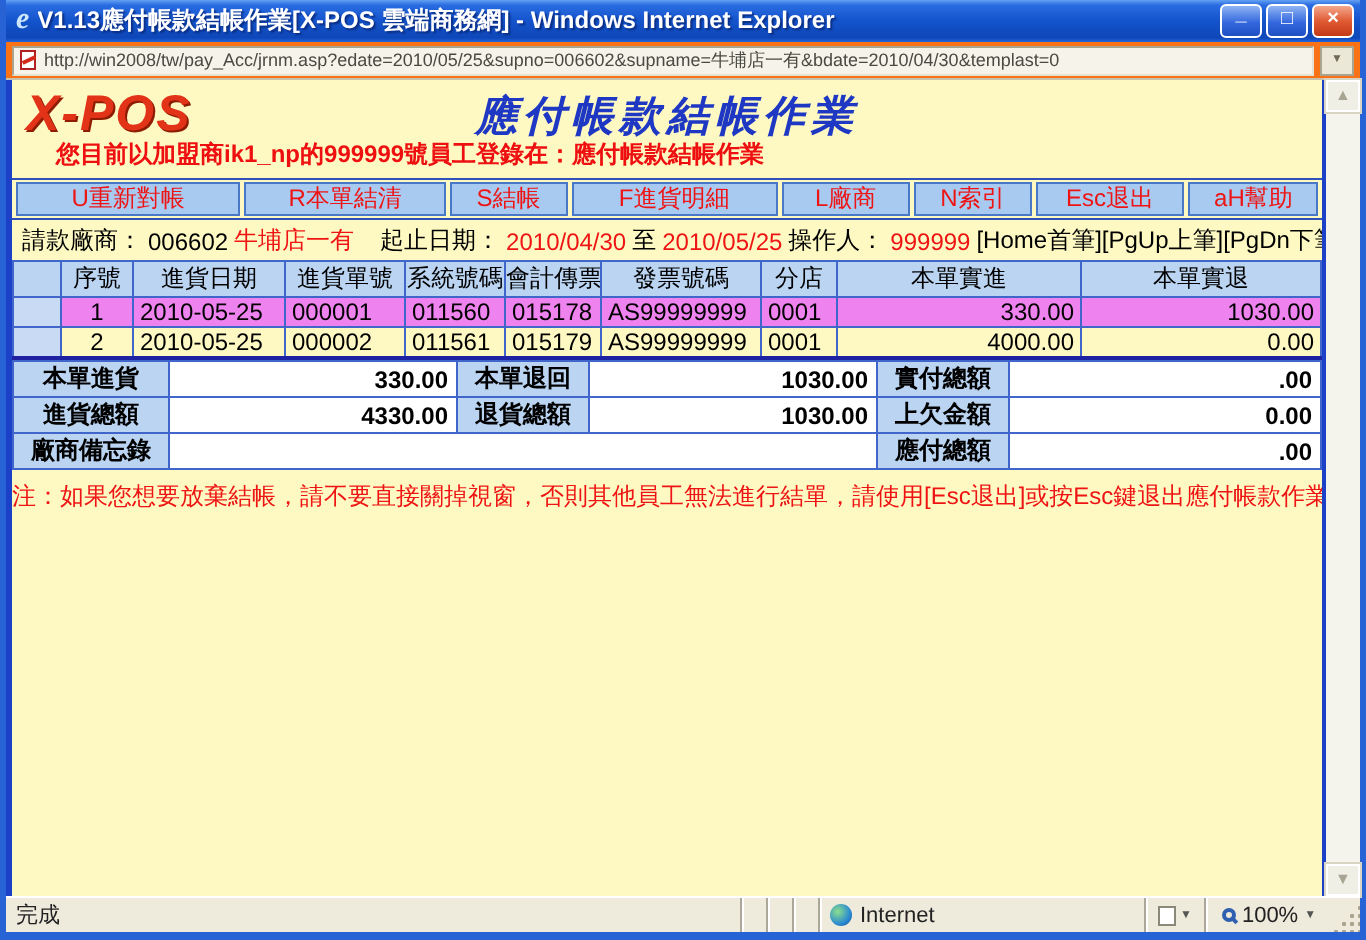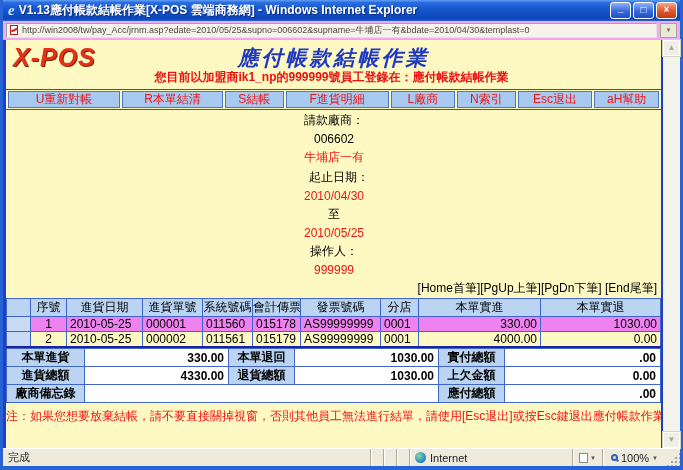--- a/index.html
+++ b/index.html
@@ -17,21 +17,21 @@
   .title-text { flex:1; color:#fff; font-size:12px; font-weight:bold; white-space:nowrap;
     overflow:hidden; text-shadow:1px 1px 1px #0A2C80; }
   .win-controls { display:flex; gap:2px; }
   .win-btn { width:21px; height:17px; border:1px solid #fff; border-radius:3px; color:#fff;
     font-size:10px; font-weight:bold; line-height:14px; text-align:center; cursor:default; }
   .win-btn.minb,.win-btn.maxb { background:linear-gradient(180deg,#8FB4F4,#3568DE 55%,#1E50C4); }
   .win-btn.minb { line-height:10px; }
   .win-btn.closeb { background:linear-gradient(180deg,#F4A88C,#E05A34 50%,#C23A16); }
 
   
-  .addressbar { height:19px; flex:0 0 19px; background:#f0abfc; border-bottom:1px solid #C6C2AC;
+  .addressbar { height:19px; flex:0 0 19px; background:#f97316; border-bottom:1px solid #C6C2AC;
     display:flex; align-items:center; padding:0 3px; gap:3px; }
   .url-field { flex:1; height:15px; background:#F6F4EA;
     border:1px solid #A8A490; border-bottom-color:#E4E2D4; border-right-color:#E4E2D4;
     display:flex; align-items:center; padding:0 3px; gap:4px; overflow:hidden; }
   .page-doc-icon { width:8px; height:10px; background:#fff; border:1px solid #B02020; position:relative; flex:0 0 8px; }
   .page-doc-icon::after { content:""; position:absolute; left:0; top:3px; width:7px; height:2px;
     background:#D42818; transform:rotate(-25deg); }
   .url-text { font-size:9px; color:#4A4A42; white-space:nowrap; overflow:hidden; }
   .addr-drop { width:17px; height:15px; background:#EBE8D8; border:1px solid #A8A490;
     font-size:6px; color:#706C58; text-align:center; line-height:13px; }
@@ -46,32 +46,32 @@
     justify-content:space-between; align-items:stretch; }
   .sb-btn { height:16px; background:#F0EFE6; border:1px solid #fff; outline:1px solid #D8D5C4;
     color:#A8A494; font-size:8px; text-align:center; line-height:14px; }
 
   
   .page-header { position:relative; height:28px; }
   .logo { position:absolute; left:7px; top:1px; font-size:25px; font-weight:bold; font-style:italic;
     color:#E23318; letter-spacing:1px; text-shadow:1px 1px 0 #8E1C02; }
   .page-title { text-align:center; font-family:"Liberation Serif","DejaVu Serif",serif;
     font-style:italic; font-weight:bold; font-size:21px; color:#1F38C4; letter-spacing:3px; padding-top:2px; }
-  .login-line { text-align:center; color:#EE1010; font-size:12px; font-weight:bold;
-    padding-right:4px; height:15px; line-height:15px; }
+  .login-line { text-align:left; color:#EE1010; font-size:12px; font-weight:bold;
+    padding-right:4px; height:15px; line-height:15px;padding-left:22px; }
 
   
   .toolbar { display:flex; gap:2px; margin-top:4px; padding:1px 2px;
     border-top:1px solid #3050B8; border-bottom:1px solid #3050B8; }
   .tb-btn { border:1px solid #4A78C8; background:#A8CAF0; color:#EE1414; font-size:12px;
     text-align:center; height:17px; line-height:15px; white-space:nowrap; overflow:hidden; cursor:default; }
 
   
   .infobar { display:flex; align-items:center; font-size:12px; padding:2px 4px 1px 5px;
-    white-space:nowrap; gap:3px;flex-direction:column; }
+    white-space:nowrap; gap:3px; }
   .infobar .lab { color:#000; }
   .infobar .val { color:#EE1414; }
   .infobar .blk { color:#000; }
   .infobar .nav-keys { margin-left:auto; color:#000; }
 
   
   table { border-collapse:collapse; table-layout:fixed; width:100%; font-size:12px; }
   .grid { border-bottom:2px solid #1E22A0; }
   .grid th { background:#BAD4F2; border:1px solid #4066CC; height:15px; font-weight:normal;
     color:#000; overflow:hidden; white-space:nowrap; }

